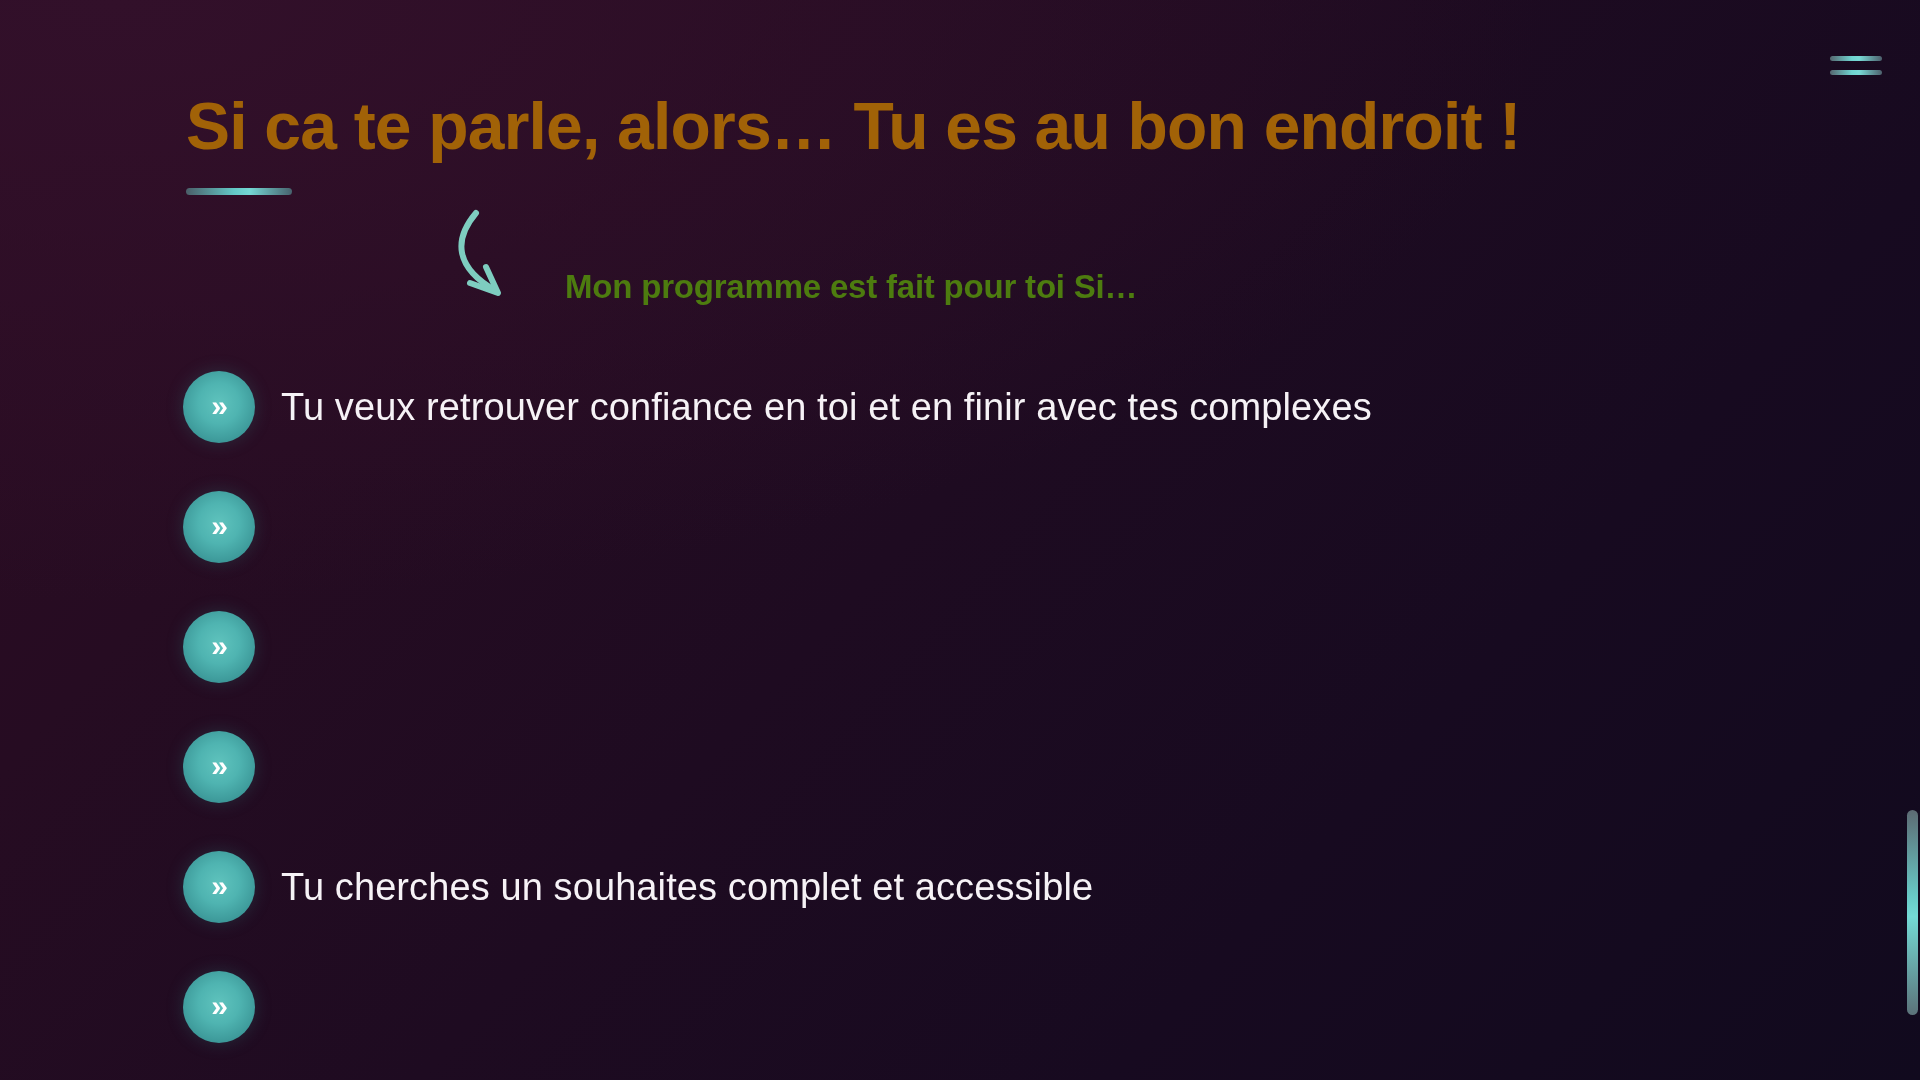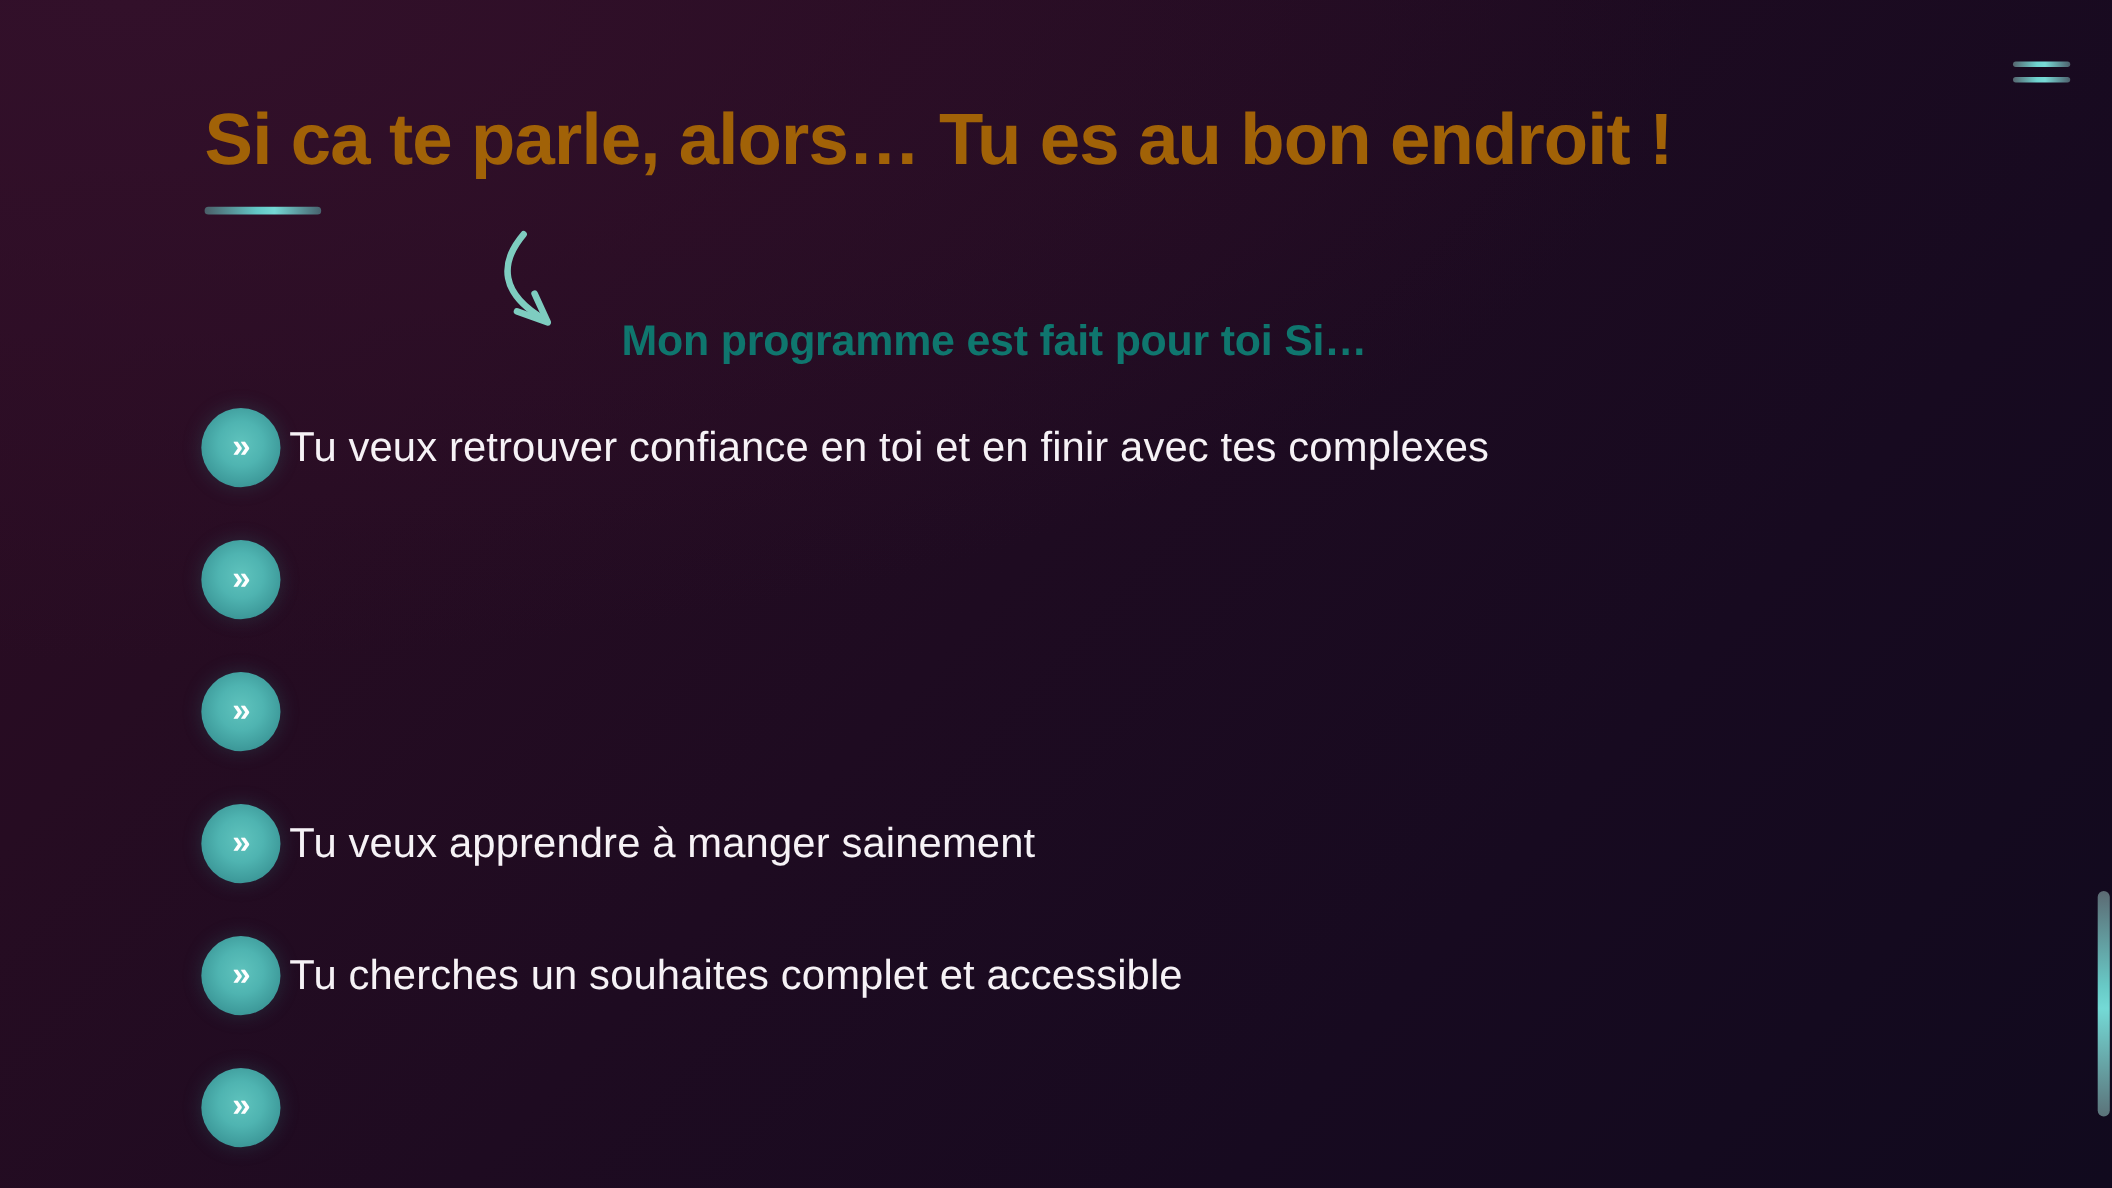--- a/index.html
+++ b/index.html
@@ -72,26 +72,25 @@
     width:110px;
     height:110px;
     pointer-events:none;
   }
 
   
   .subtitle {
     position:absolute;
     top:268px;
     left:565px;
-    font-size:39px;
+    font-size:33px;
     font-weight:700;
     letter-spacing:-0.2px;
-    color:#0f766e;
+    color:#4d7c0f;
     white-space:nowrap;
-    margin-top:21px;
   }
 
   
   .bullet-list {
     position:absolute;
     top:370px;
     left:183px;
     right:70px;
   }
   .bullet-row {
@@ -116,21 +115,21 @@
   .bullet-badge .chev {
     color:#ffffff;
     font-size:30px;
     font-weight:700;
     line-height:1;
     letter-spacing:-1px;
     transform:translateY(-1px);
   }
 
   .bullet-text {
-    margin-left:8px;
+    margin-left:26px;
     font-size:38px;
     font-weight:300;
     color:#f6f2f6;
     letter-spacing:0.1px;
     white-space:nowrap;
   }
 
   
   .scrollbar-track {
     position:absolute;
@@ -191,21 +190,20 @@
   <div class="bullet-row">
     <span class="bullet-badge">
       <span class="chev">»</span>
     </span>
   </div>
 
   <div class="bullet-row">
     <span class="bullet-badge">
       <span class="chev">»</span>
     </span>
-    <span class="bullet-text">Tu veux apprendre à manger sainement</span>
   </div>
 
   <div class="bullet-row">
     <span class="bullet-badge">
       <span class="chev">»</span>
     </span>
     <span class="bullet-text">Tu cherches un souhaites complet et accessible</span>
   </div>
 
   <div class="bullet-row">

